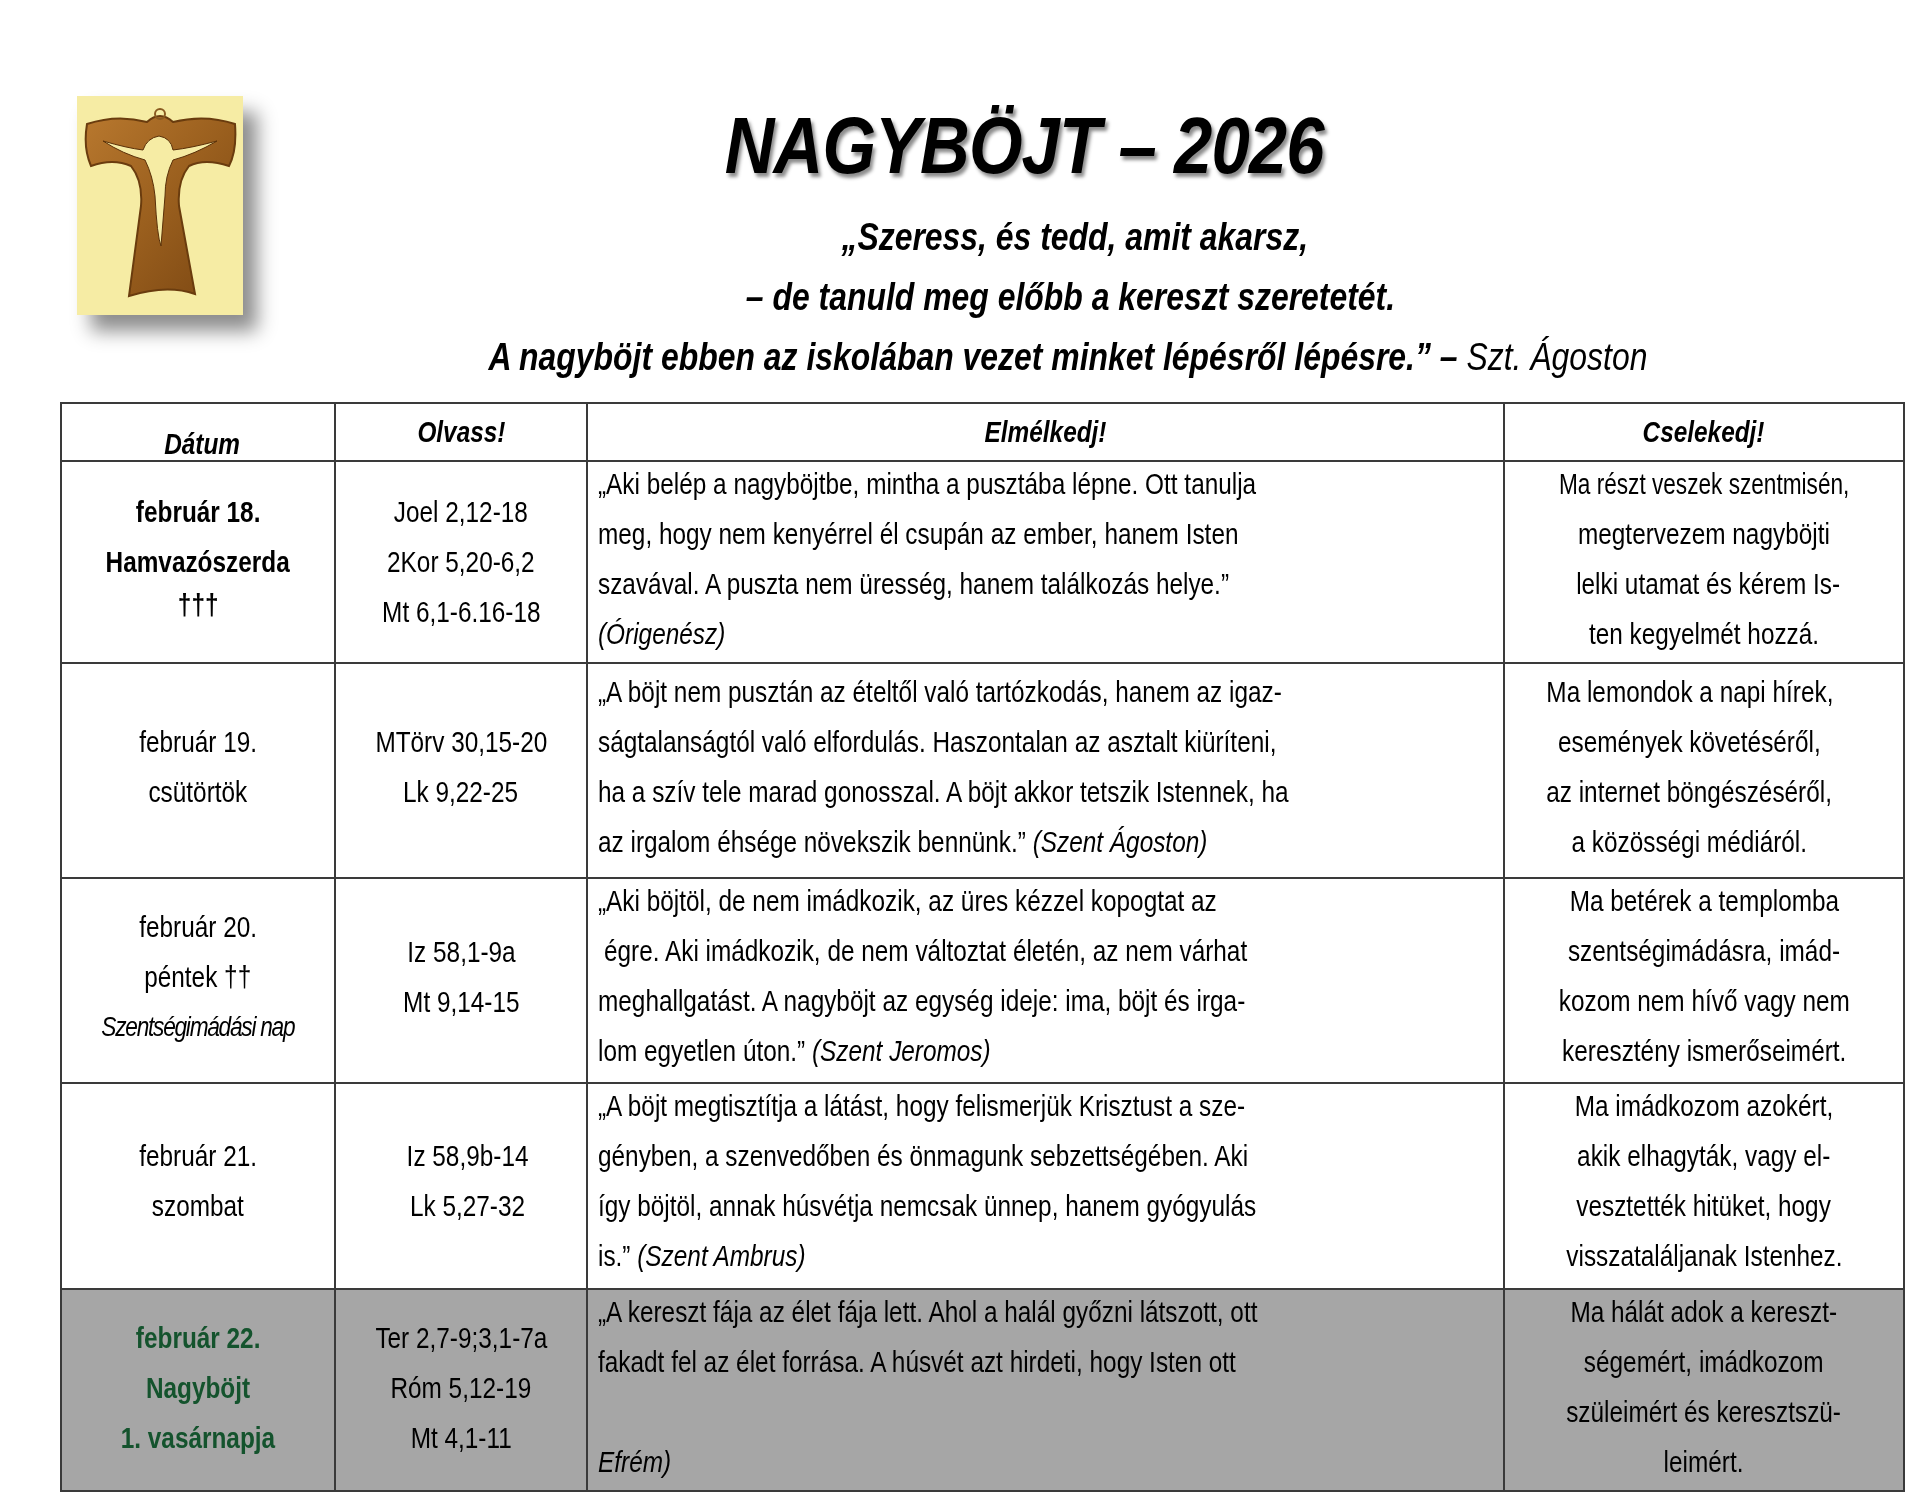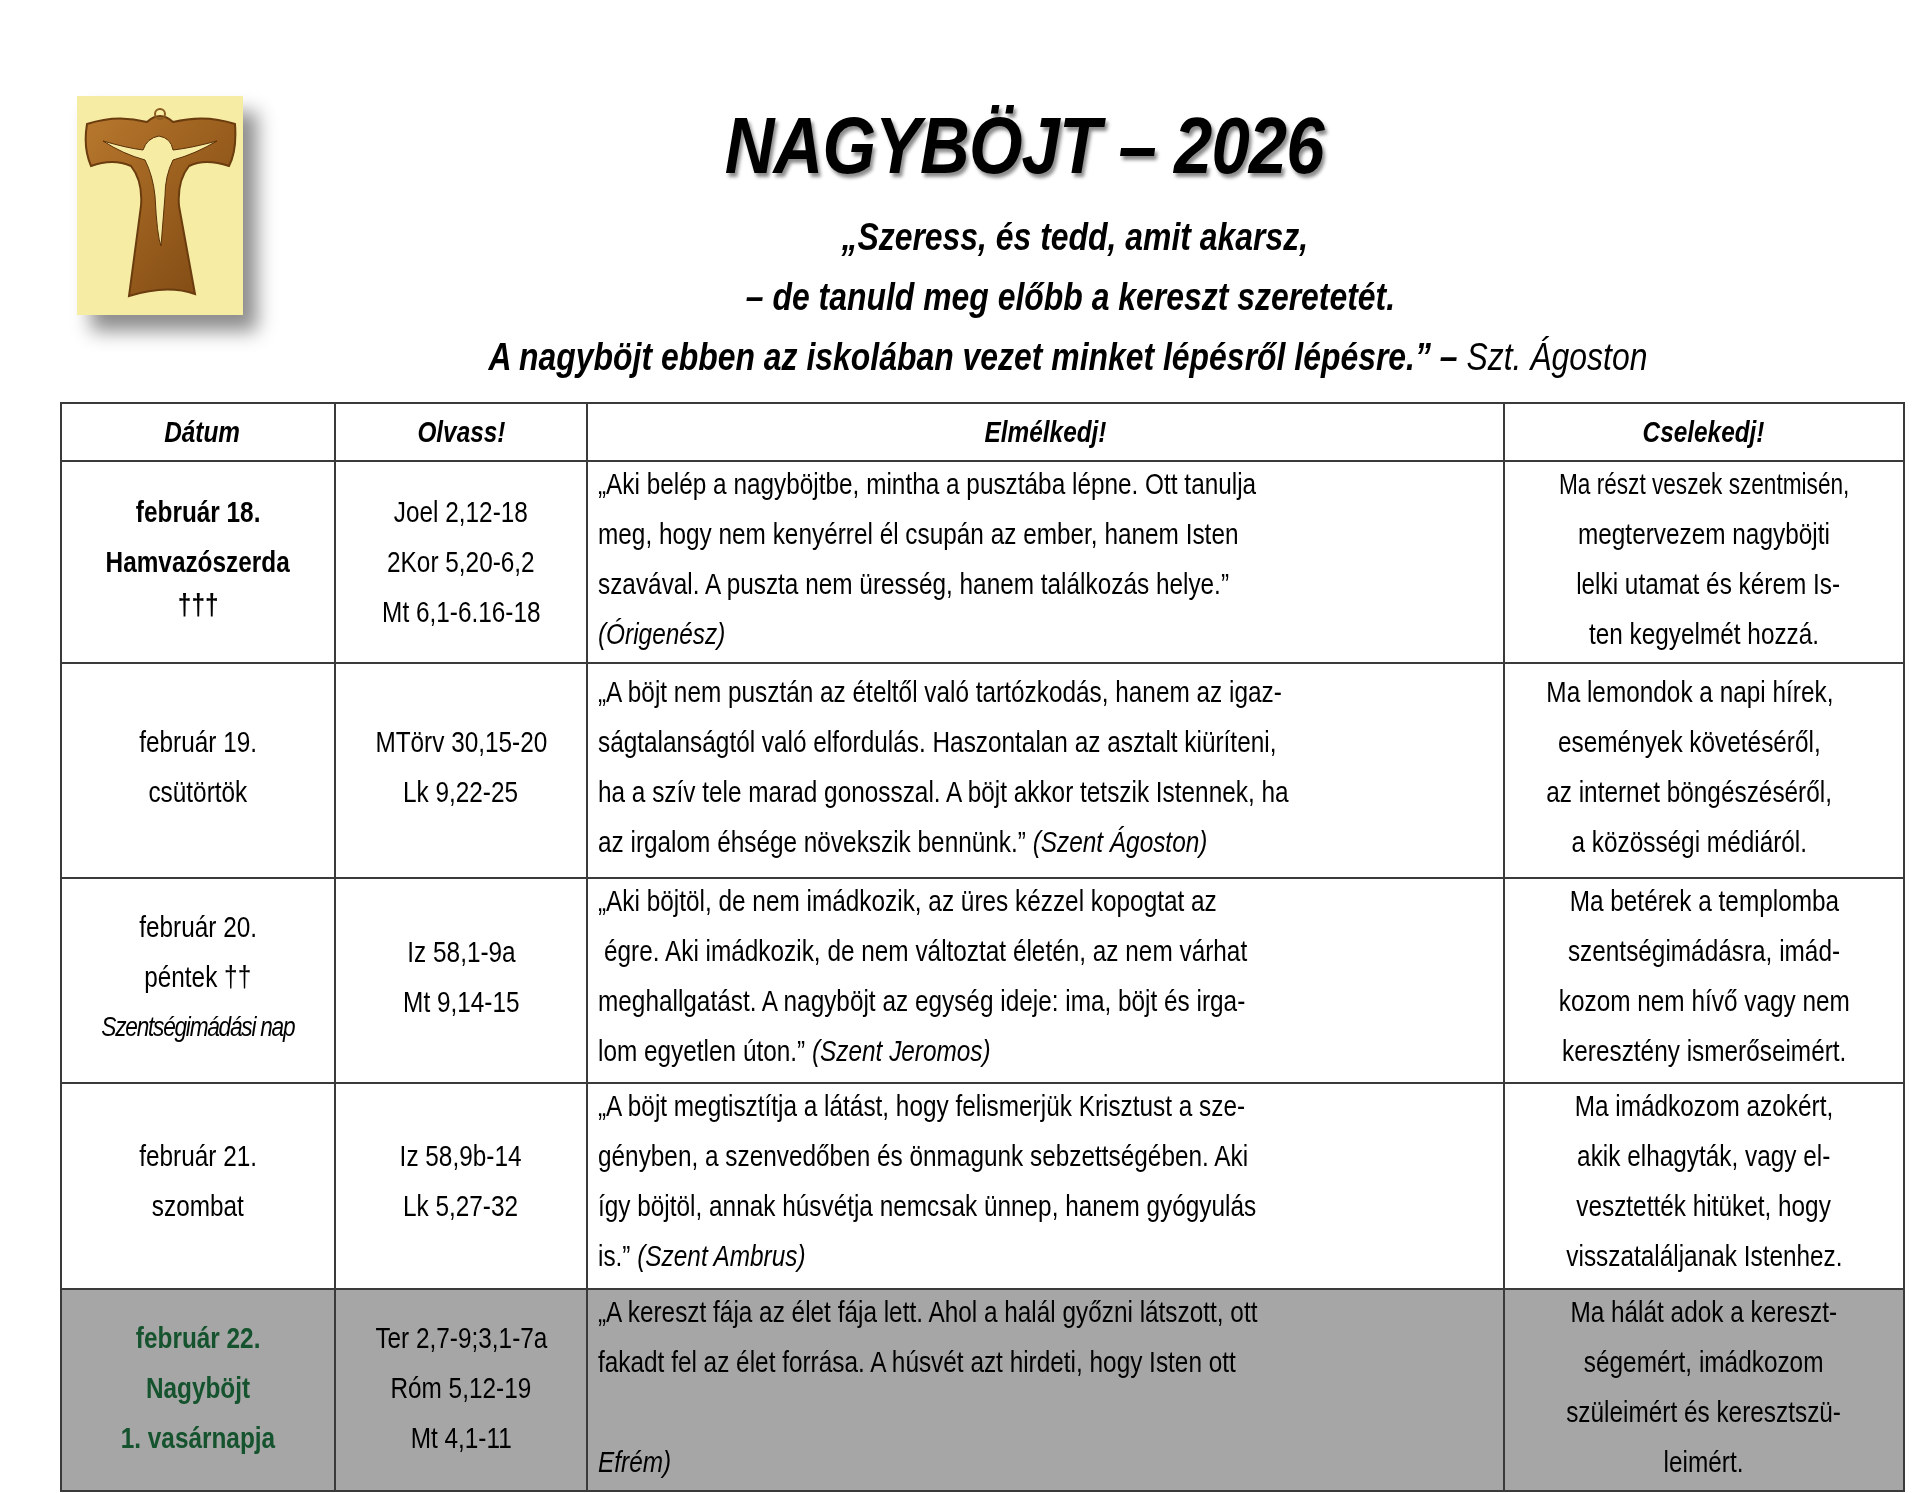--- a/index.html
+++ b/index.html
@@ -87,21 +87,21 @@
   <div class="hline" style="top:680px;"></div>
   <div class="hline" style="top:886px;"></div>
   <div class="hline" style="top:1088px;"></div>
 
   <div class="vline" style="left:0;height:1090px;"></div>
   <div class="vline" style="left:274px;height:1090px;"></div>
   <div class="vline" style="left:526px;height:1090px;"></div>
   <div class="vline" style="left:1443px;height:1090px;"></div>
   <div class="vline" style="left:1843px;height:1090px;"></div>
 
-  <div class="cell center hdr txt" style="left:2px;top:2px;width:280px;height:56px;">
+  <div class="cell center hdr txt" style="left:2px;top:14px;width:280px;height:56px;">
     <div class="ln" style="top:3px;"><span class="condensed">Dátum</span></div>
   </div>
   <div class="cell center hdr txt" style="left:276px;top:2px;width:250px;height:56px;">
     <div class="ln" style="top:3px;"><span class="condensed">Olvass!</span></div>
   </div>
   <div class="cell center hdr txt" style="left:528px;top:2px;width:915px;height:56px;">
     <div class="ln" style="top:3px;"><span class="condensed">Elmélkedj!</span></div>
   </div>
   <div class="cell center hdr txt" style="left:1445px;top:2px;width:398px;height:56px;">
     <div class="ln" style="top:3px;"><span class="condensed">Cselekedj!</span></div>
@@ -170,21 +170,21 @@
     <div class="ln" style="top:-3px;"><span class="condensed">Ma betérek a templomba</span></div>
     <div class="ln" style="top:47px;"><span class="condensed">szentségimádásra, imád-</span></div>
     <div class="ln" style="top:97px;"><span class="condensed">kozom nem hívő vagy nem</span></div>
     <div class="ln" style="top:147px;"><span class="condensed">keresztény ismerőseimért.</span></div>
   </div>
 
   <div class="cell center txt" style="left:2px;top:682px;width:272px;height:204px;">
     <div class="ln" style="top:47px;"><span class="condensed">február 21.</span></div>
     <div class="ln" style="top:97px;"><span class="condensed">szombat</span></div>
   </div>
-  <div class="cell center txt" style="left:276px;top:682px;width:250px;height:144px;">
+  <div class="cell center txt" style="left:276px;top:682px;width:250px;height:144px;padding-left:13px;">
     <div class="ln" style="top:47px;"><span class="condensed">Iz 58,9b-14</span></div>
     <div class="ln" style="top:97px;"><span class="condensed">Lk 5,27-32</span></div>
   </div>
   <div class="cell left txt" style="left:528px;top:682px;width:915px;height:204px;">
     <div class="ln" style="top:-3px;"><span class="condensed">„A böjt megtisztítja a látást, hogy felismerjük Krisztust a sze-</span></div>
     <div class="ln" style="top:47px;"><span class="condensed">gényben, a szenvedőben és önmagunk sebzettségében. Aki</span></div>
     <div class="ln" style="top:97px;"><span class="condensed">így böjtöl, annak húsvétja nemcsak ünnep, hanem gyógyulás</span></div>
     <div class="ln" style="top:147px;"><span class="condensed"><span>is.”</span> <span class="ital">(Szent Ambrus)</span></span></div>
   </div>
   <div class="cell center txt" style="left:1445px;top:682px;width:398px;height:204px;">

